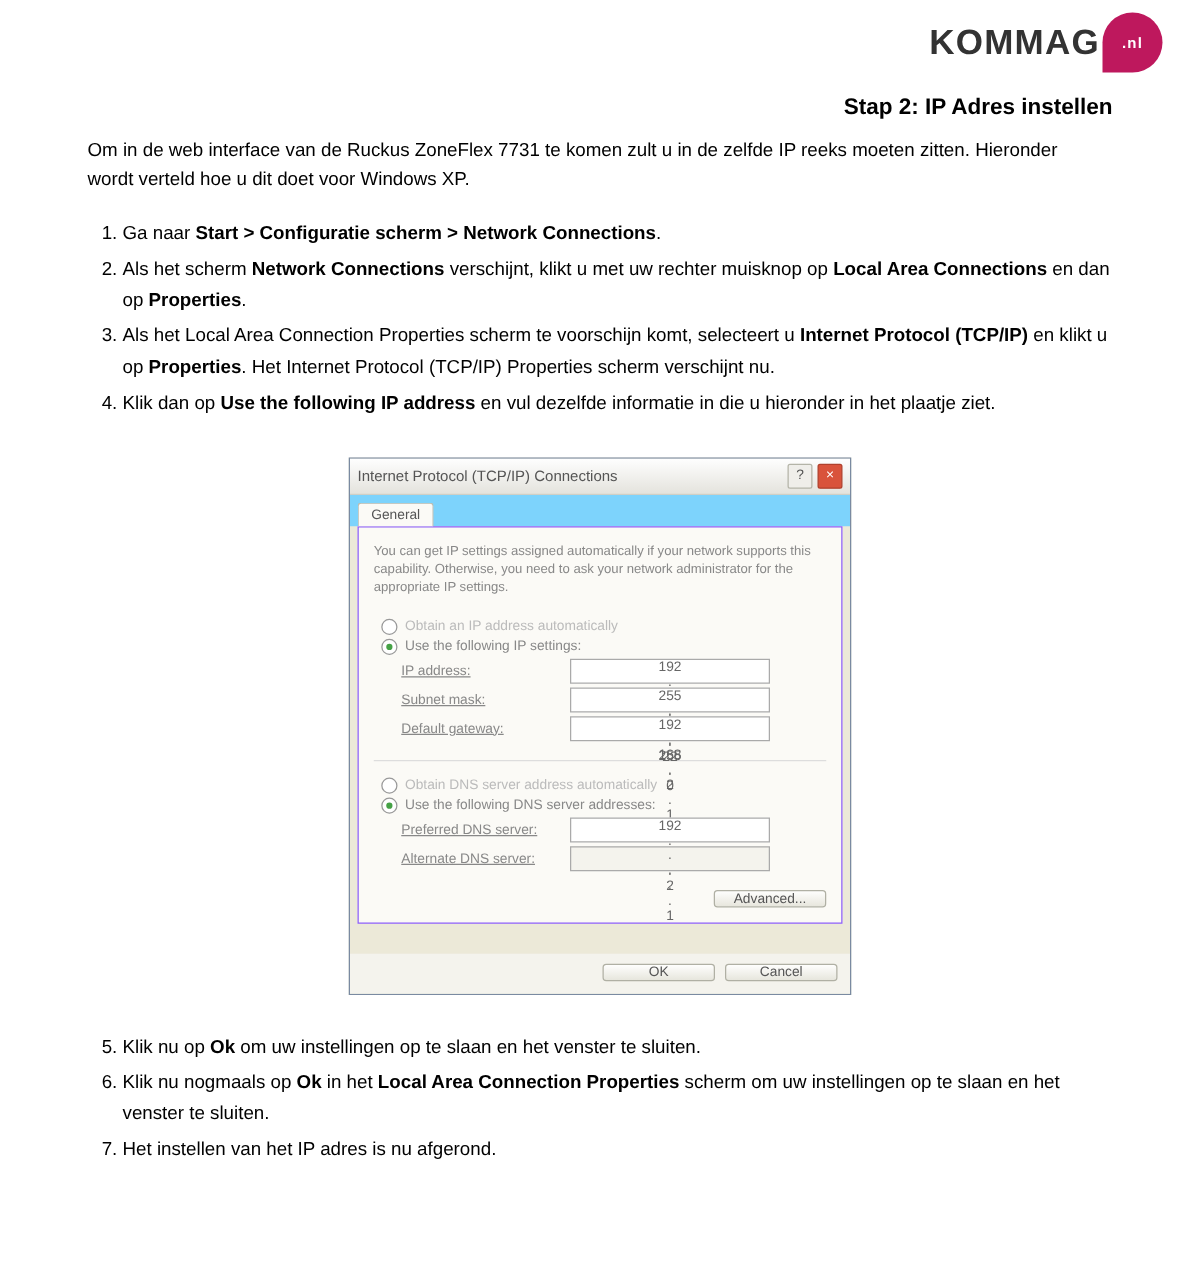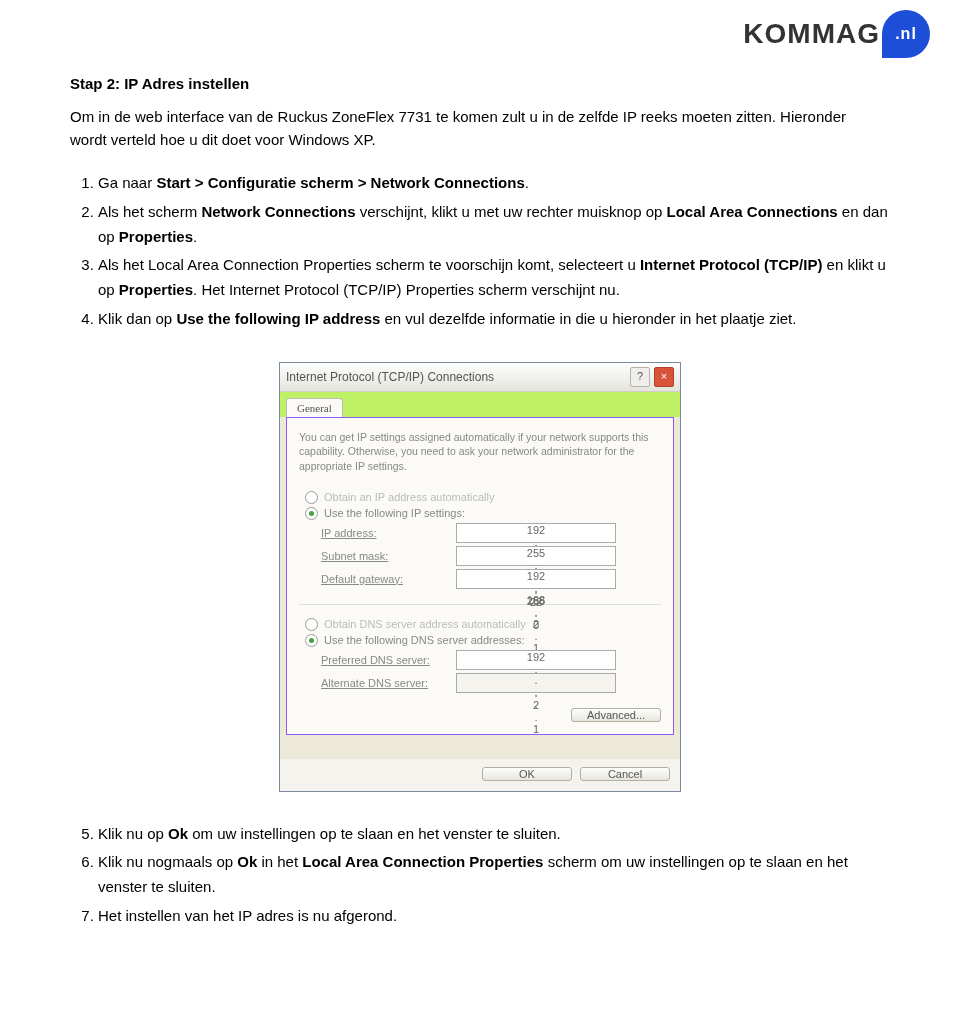--- a/index.html
+++ b/index.html
@@ -27,36 +27,37 @@
   }
   .logo-text {
     color: #333;
   }
   .logo-badge {
     display: inline-flex;
     align-items: center;
     justify-content: center;
     width: 48px;
     height: 48px;
-    background: #1d4ed8;
+    background: #be185d;
     color: #fff;
     border-radius: 50% 50% 50% 0;
-    font-size: 16px;
+    font-size: 12px;
     margin-left: 2px;
     transform: rotate(0deg);
   }
   .logo-badge-inner {
     transform: none;
     font-weight: bold;
   }
   h2.section-title {
-    font-size: 15px;
+    font-size: 18px;
     font-weight: bold;
     margin-top: 55px;
     margin-bottom: 14px;
+    text-align: right;
   }
   p.intro {
     font-size: 15px;
     line-height: 1.5;
     margin: 0 4px 20px 0;
   }
   ol.steps {
     font-size: 15px;
     line-height: 1.65;
     padding-left: 28px;
@@ -95,22 +96,21 @@
     border: 1px solid #b4b4a8;
     background: #efeeea;
     font-size: 11px;
     text-align: center;
     line-height: 16px;
     border-radius: 2px;
   }
   .dlg-close-btn { background: #d9533b; color: #fff; border-color: #b0402c; }
   .dlg-tabarea {
     padding: 6px 6px 0 6px;
-    background: #bef264;
-    font-family: Liberation Serif, serif;
+    background: #7dd3fc;
   }
   .dlg-tab {
     display: inline-block;
     padding: 3px 10px;
     border: 1px solid #bdbdb2;
     border-bottom: none;
     background: #fbfaf6;
     border-radius: 3px 3px 0 0;
     font-size: 11px;
     color: #555;

